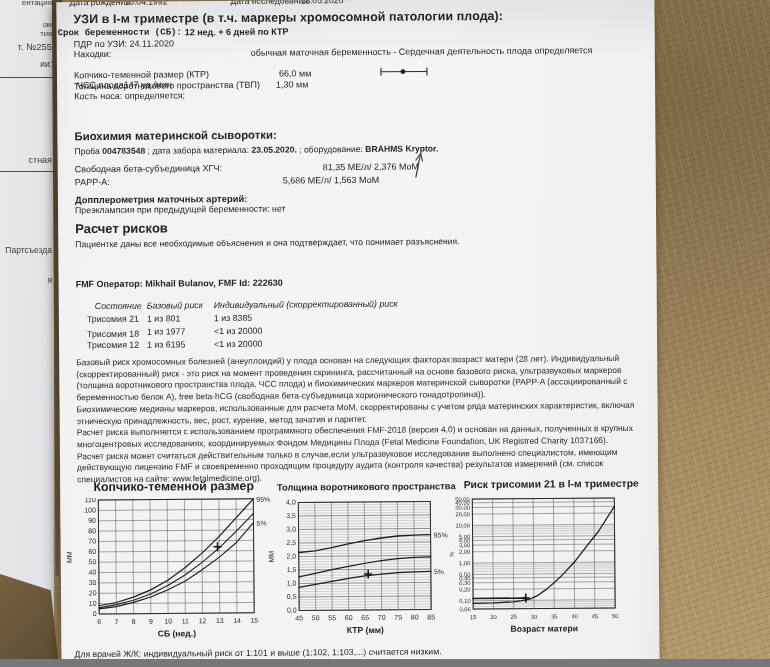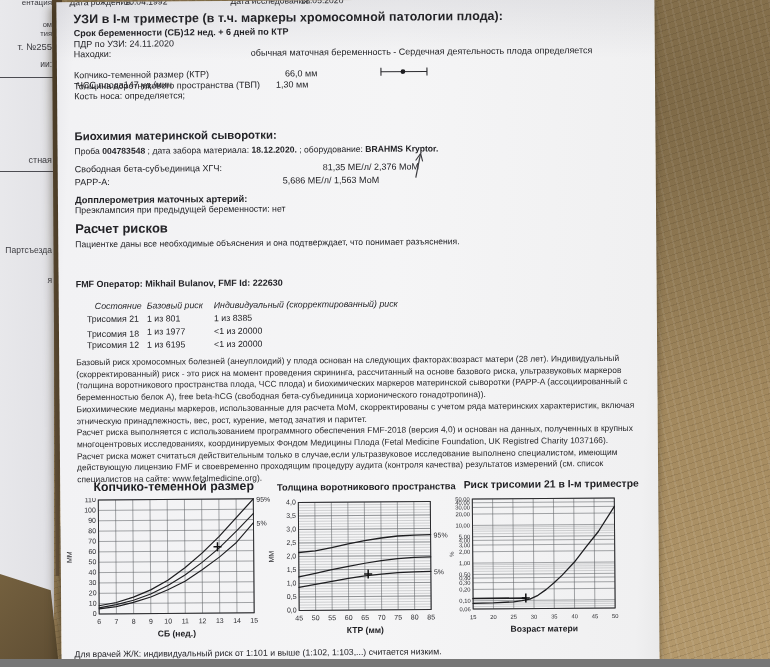--- a/index.html
+++ b/index.html
@@ -67,40 +67,40 @@
 
   <div class="abs paper">
     <div class="shade"></div>
 
     <span class="ln small" style="left:13px;top:-5px;">Дата рождения:</span>
     <span class="ln small" style="left:68px;top:-5px;">10.04.1992</span>
     <span class="ln small" style="left:174px;top:-5px;">Дата исследования:</span>
     <span class="ln small" style="left:244px;top:-5px;">18.05.2020</span>
 
     <span class="ln h1" style="left:17px;top:10px;">УЗИ в I-м триместре (в т.ч. маркеры хромосомной патологии плода):</span>
-    <span class="ln b" style="left:17px;top:26px;">Срок беременности (СБ):</span>
+    <span class="ln b" style="left:1px;top:26px;font-family:Liberation Mono, monospace;">Срок беременности (СБ):</span>
     <span class="ln b" style="left:128px;top:26px;">12 нед. + 6 дней по КТР</span>
     <span class="ln" style="left:17px;top:36.5px;">ПДР по УЗИ: 24.11.2020</span>
     <span class="ln" style="left:17px;top:47px;">Находки:</span>
     <span class="ln" style="left:194px;top:47px;">обычная маточная беременность -  Сердечная деятельность плода  определяется</span>
     <span class="ln" style="left:20px;top:57.5px;margin-top:20px;">ЧСС плода147 уд./мин</span>
     <span class="ln" style="left:17px;top:68px;">Копчико-теменной размер (КТР)</span>
-    <span class="ln" style="left:228px;top:68px;">66,0 мм</span>
+    <span class="ln" style="left:222px;top:68px;">66,0 мм</span>
     <svg class="abs" style="left:321px;top:66px;" width="52" height="12" viewBox="0 0 52 12">
       <line x1="3" y1="6" x2="49" y2="6" stroke="#2a2a2e" stroke-width="1.1"></line>
       <line x1="3" y1="2" x2="3" y2="10" stroke="#2a2a2e" stroke-width="1.1"></line>
       <line x1="49" y1="2" x2="49" y2="10" stroke="#2a2a2e" stroke-width="1.1"></line>
       <circle cx="25" cy="6" r="2.4" fill="#1d1d20"></circle>
     </svg>
     <span class="ln" style="left:17px;top:78.5px;">Толщина воротникового пространства (ТВП)</span>
     <span class="ln" style="left:219px;top:78.5px;">1,30 мм</span>
     <span class="ln" style="left:17px;top:89px;">Кость носа: определяется;</span>
 
     <span class="ln h2" style="left:17px;top:128px;">Биохимия материнской сыворотки:</span>
-    <span class="ln small" style="left:17px;top:144px;"><span>Проба </span><span class="b">004783548</span><span> ; дата забора материала: </span><span class="b">18.12.2020.</span><span> ; оборудование: </span><span class="b">BRAHMS Kryptor.</span></span>
+    <span class="ln small" style="left:17px;top:144px;"><span>Проба </span><span class="b">004783548</span><span> ; дата забора материала: </span><span class="b">23.05.2020.</span><span> ; оборудование: </span><span class="b">BRAHMS Kryptor.</span></span>
     <span class="ln" style="left:17px;top:162px;">Свободная бета-субъединица ХГЧ:</span>
     <span class="ln" style="left:225px;top:162px;padding-left:40px;">81,35 МЕ/л/  2,376 МоМ</span>
     <svg class="abs" style="left:352px;top:150px;" width="18" height="30" viewBox="0 0 18 30">
       <path d="M6,28 L11,4" stroke="#3a3a3e" stroke-width="1.2" fill="none"></path>
       <path d="M11,4 L6,11 M11,4 L13,12" stroke="#3a3a3e" stroke-width="1.1" fill="none"></path>
     </svg>
     <span class="ln" style="left:17px;top:174.5px;">PAPP-A:</span>
     <span class="ln" style="left:225px;top:174.5px;">5,686 МЕ/л/  1,563 МоМ</span>
     <span class="ln b" style="left:17px;top:192px;font-size:9.4px;">Допплерометрия маточных артерий:</span>
     <span class="ln" style="left:17px;top:203px;font-size:8.8px;">Преэклампсия при предыдущей беременности:  нет</span>

